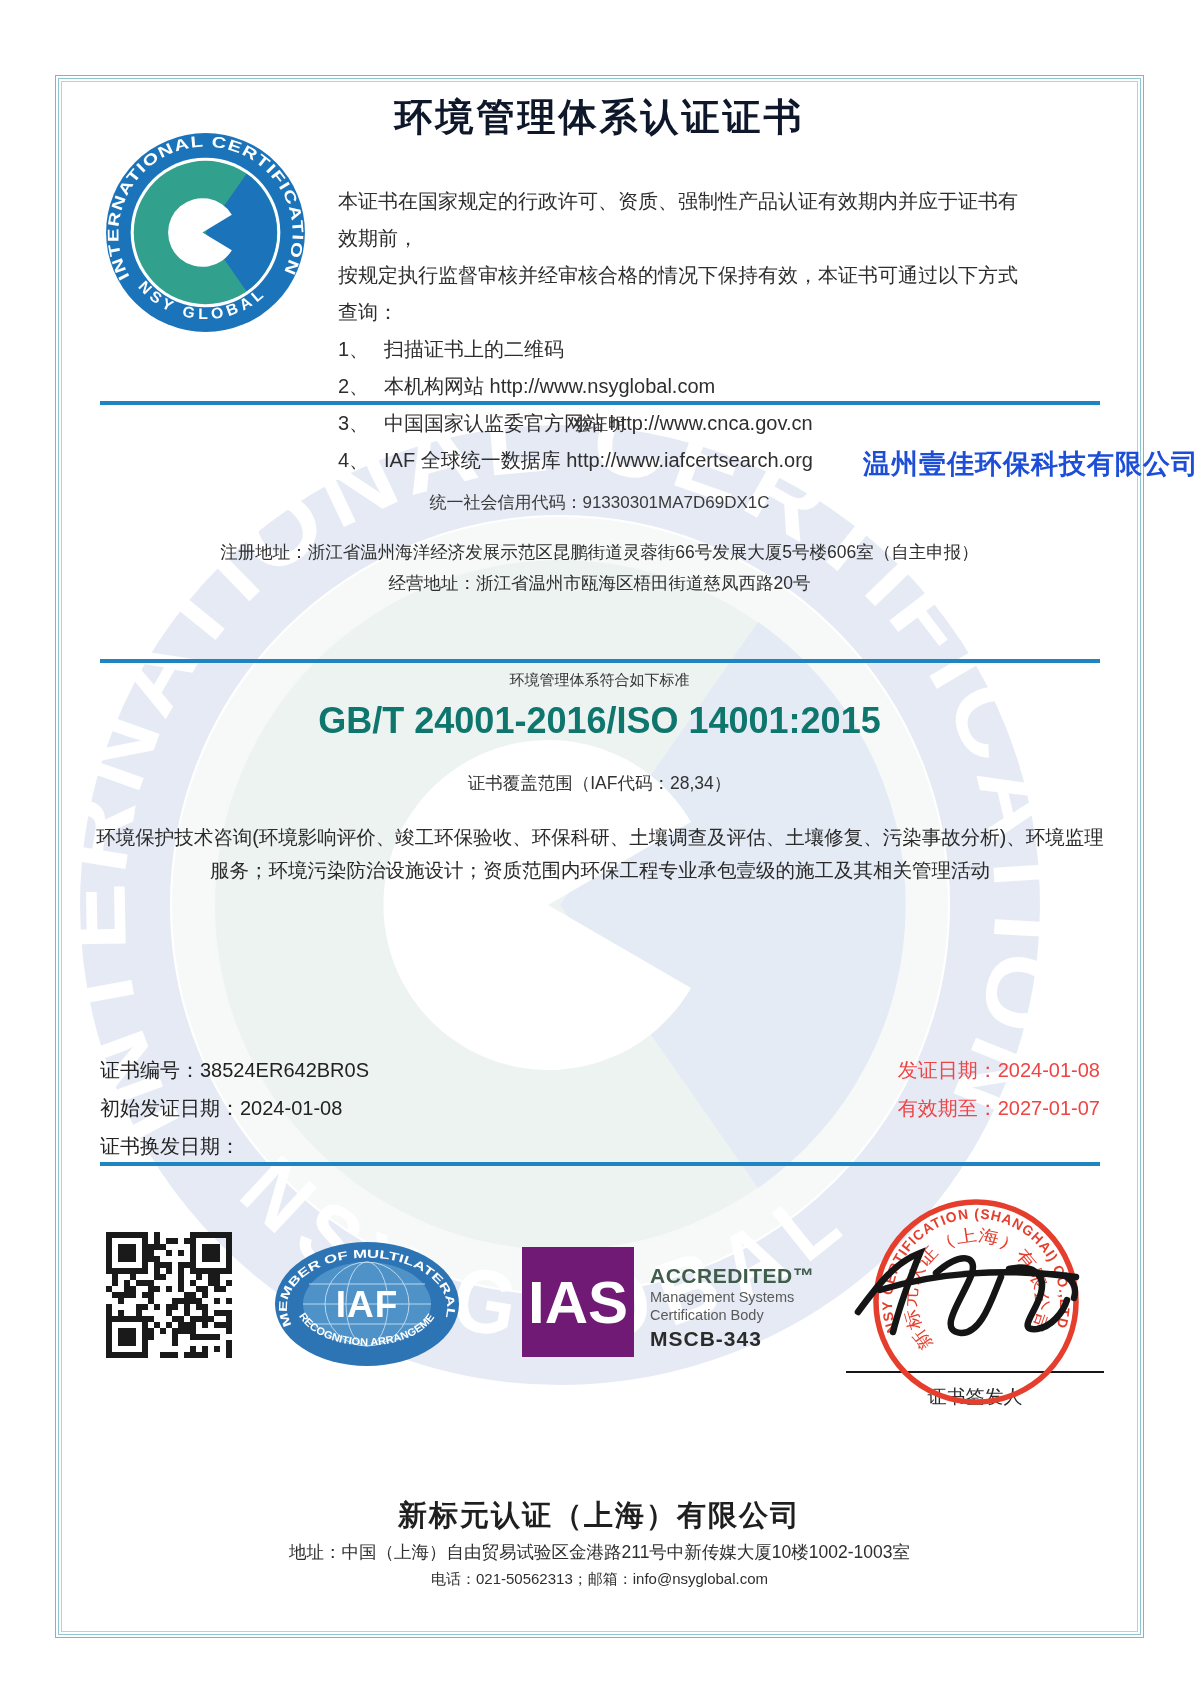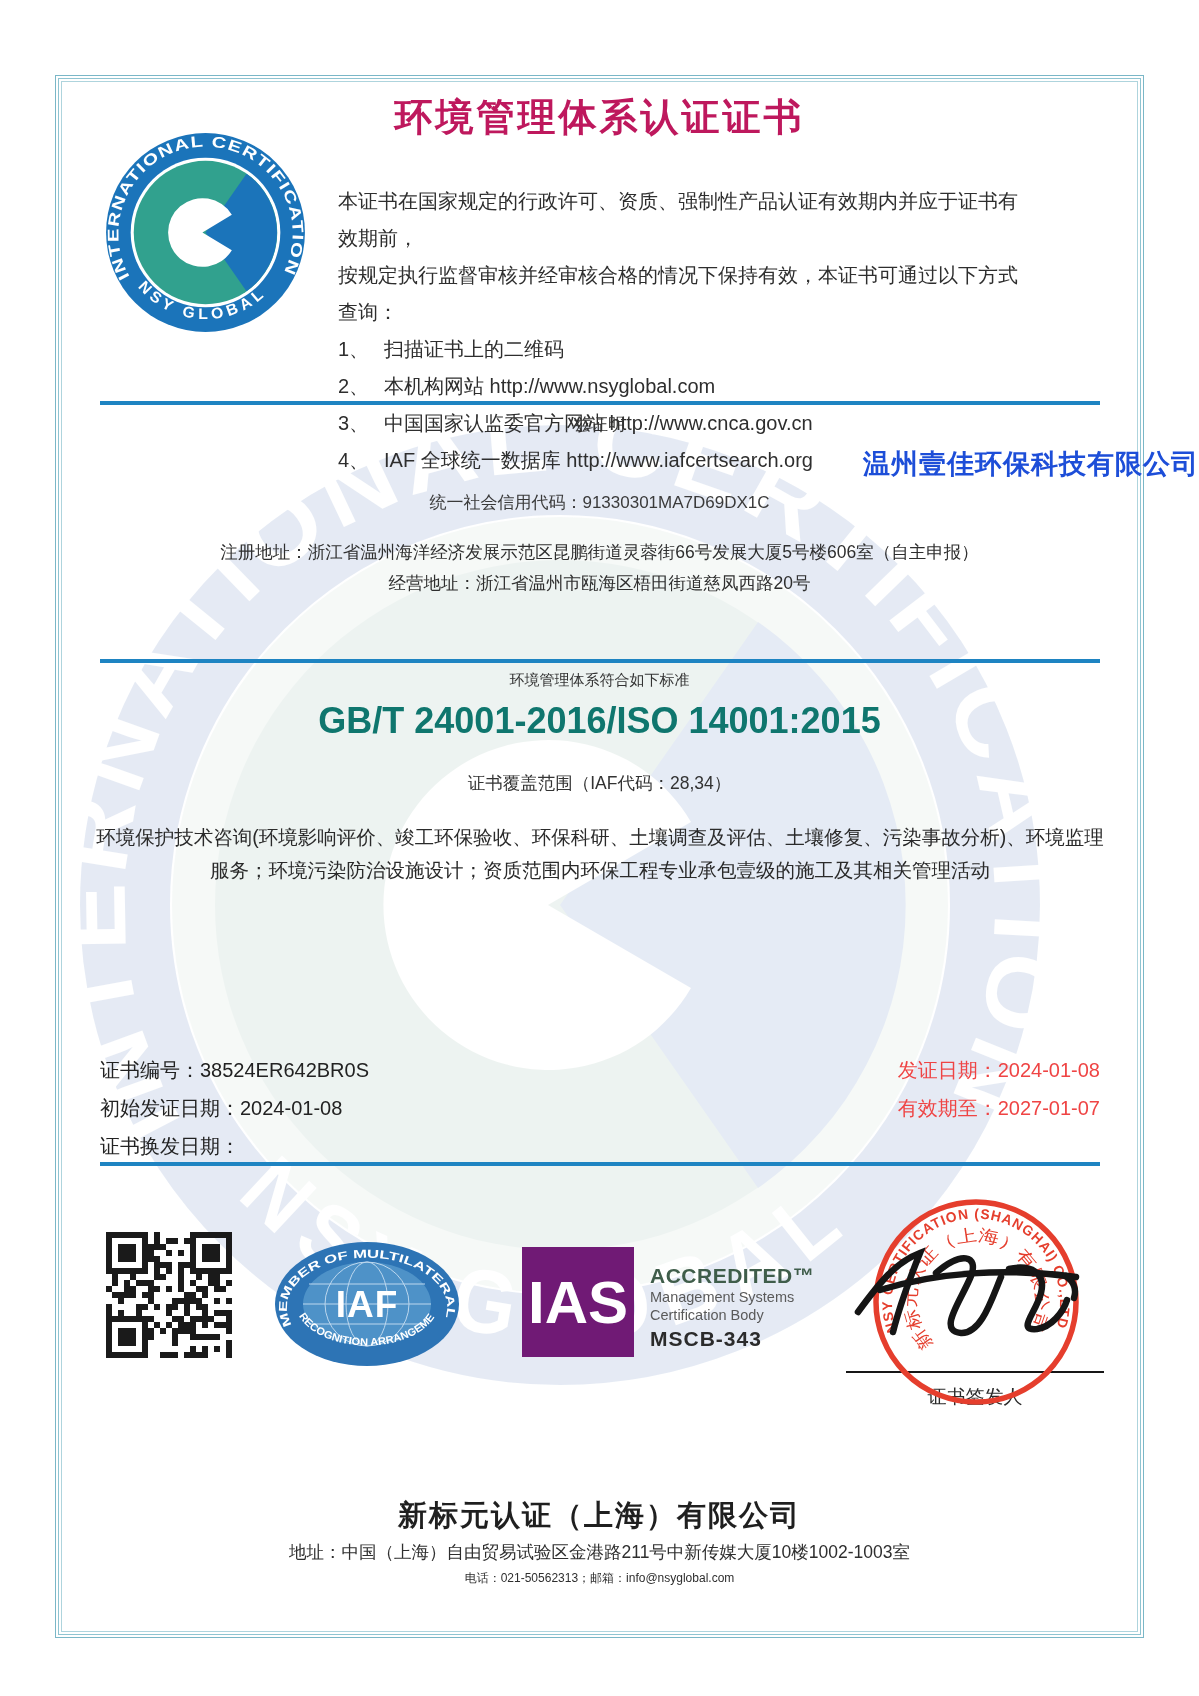--- a/index.html
+++ b/index.html
@@ -10,21 +10,21 @@
   
   .frame { position:absolute; left:55px; top:75px; right:55px; bottom:58px; border:1px solid #7ab7c7; pointer-events:none; }
   .frame::before { content:""; position:absolute; inset:2px; border:1px solid #8fc4d1; }
   .frame::after  { content:""; position:absolute; inset:5px; border:1px solid #aed4dd; }
 
   .watermark { position:absolute; left:0; top:0; width:1199px; height:1696px; z-index:0; pointer-events:none; }
   .content { position:absolute; inset:0; z-index:1; }
 
   .abs { position:absolute; }
 
-  .page-title { left:0; right:0; top:92px; text-align:center; font-size:38px; font-weight:700; letter-spacing:3px; color:#be185d; }
+  .page-title { left:0; right:0; top:92px; text-align:center; font-size:38px; font-weight:700; letter-spacing:3px; color:#0f172a; }
 
   .logo-badge { left:103px; top:130px; width:205px; height:205px; }
 
   .intro { left:338px; top:183px; width:682px; font-size:20px; color:#2e2e2e; line-height:37px; }
   .intro-item { display:flex; }
   .intro-num { width:46px; flex:0 0 46px; }
 
   .rule { left:100px; width:1000px; height:4px; background:#1e84c2; }
   .rule-1 { top:401px; }
   .rule-2 { top:659px; }
@@ -53,21 +53,21 @@
   .ias-accredited { font-size:21px; font-weight:700; color:#3f5d4a; letter-spacing:.5px; }
   .ias-line { font-size:14.5px; color:#5a5a5a; line-height:18px; }
   .ias-code { font-size:21px; font-weight:700; color:#2b2b2b; letter-spacing:1px; margin-top:3px; }
 
   .stamp { left:840px; top:1180px; width:264px; height:244px; }
   .sign-line { left:846px; top:1371px; width:258px; border-top:2px solid #161616; height:0; }
   .signer-label { left:846px; top:1384px; width:258px; text-align:center; font-size:19px; color:#2b2b2b; }
 
   .footer-company { left:0; right:0; top:1496px; text-align:center; font-size:29px; font-weight:600; letter-spacing:2px; color:#1f1f1f; }
   .footer-address { left:0; right:0; top:1540px; text-align:center; font-size:17.5px; color:#2e2e2e; }
-  .footer-contact { left:0; right:0; top:1570px; text-align:center; font-size:12px; color:#2e2e2e; }
+  .footer-contact { left:0; right:0; top:1570px; text-align:center; font-size:15px; color:#2e2e2e; }
 </style>
 </head>
 <body>
 
 <div class="page">
 
   <svg class="watermark" viewBox="0 0 1199 1696">
     <g opacity="0.5">
       <circle cx="560" cy="905" r="435" fill="none" stroke="#ccd7ea" stroke-width="90"></circle>
       <circle cx="560" cy="905" r="388" fill="#eef4f1"></circle>

